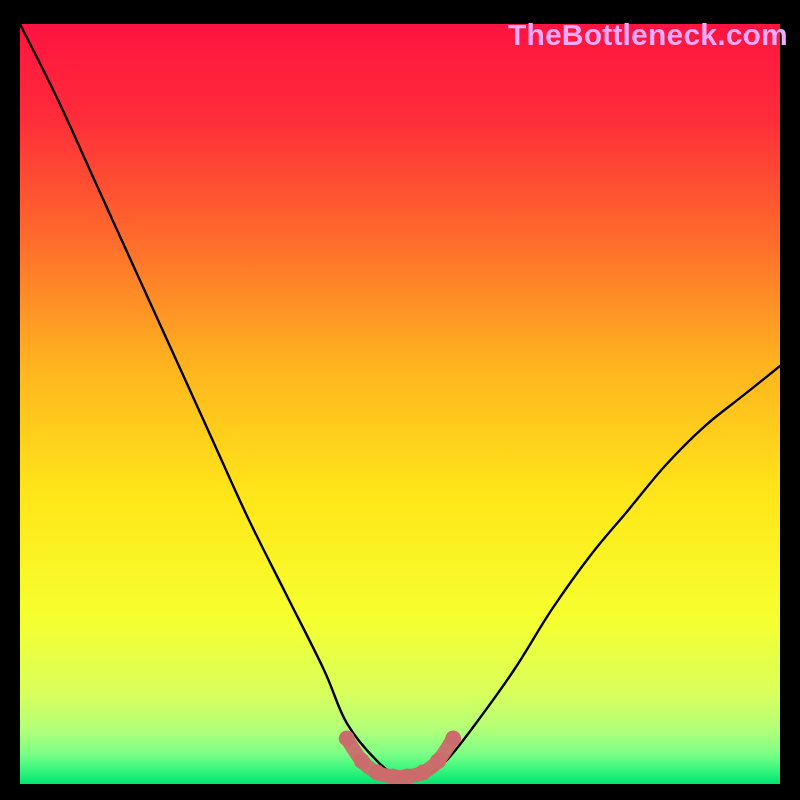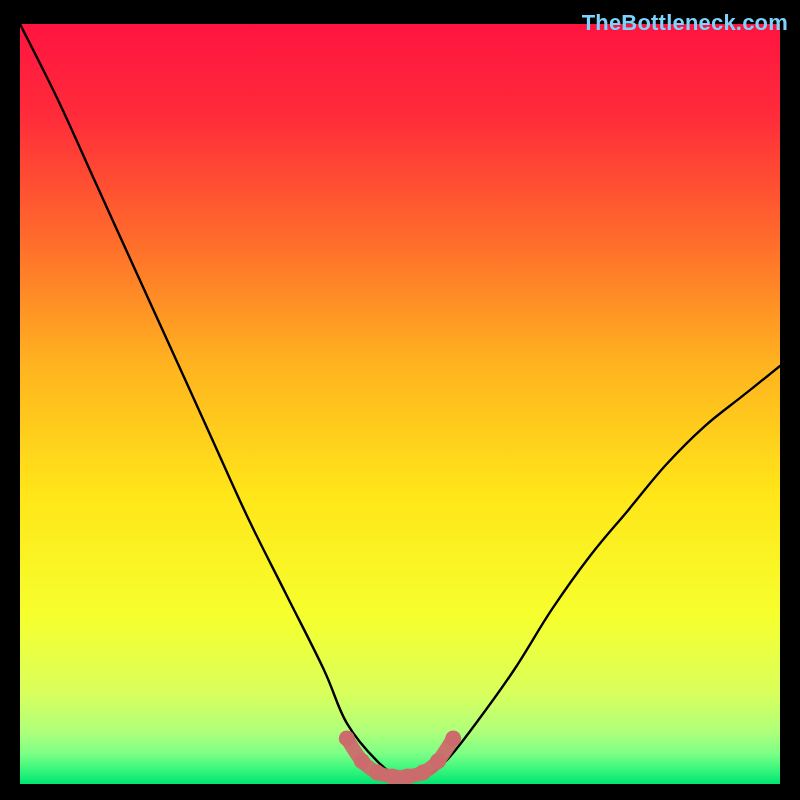--- a/index.html
+++ b/index.html
@@ -12,24 +12,24 @@
     font-family: Arial, Helvetica, sans-serif;
   }
   .frame {
     position: relative;
     width: 800px;
     height: 800px;
     background: #000;
   }
   .watermark {
     position: absolute;
-    top: 10px;
+    top: 18px;
     right: 12px;
-    color: #7dd3fc;
-    font-size: 22px;
+    color: #f0abfc;
+    font-size: 30px;
     font-weight: 600;
     letter-spacing: 0.2px;
     z-index: 5;
   }
   .plot {
     position: absolute;
     left: 20px;
     top: 24px;
     width: 760px;
     height: 760px;

